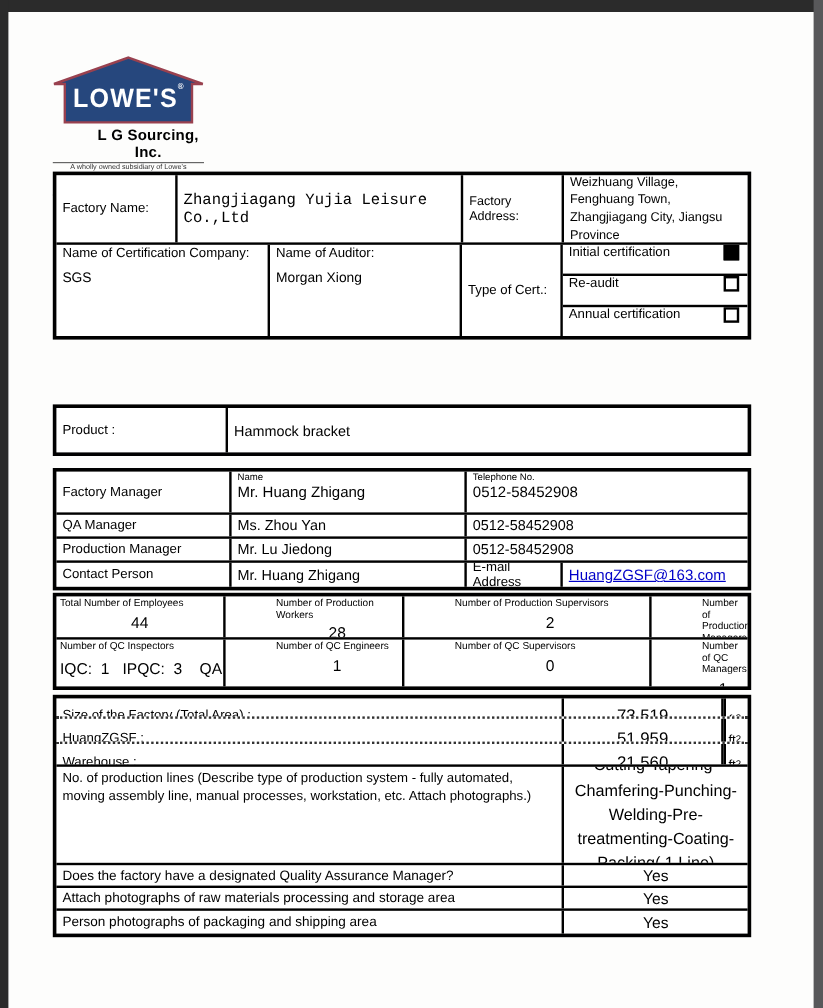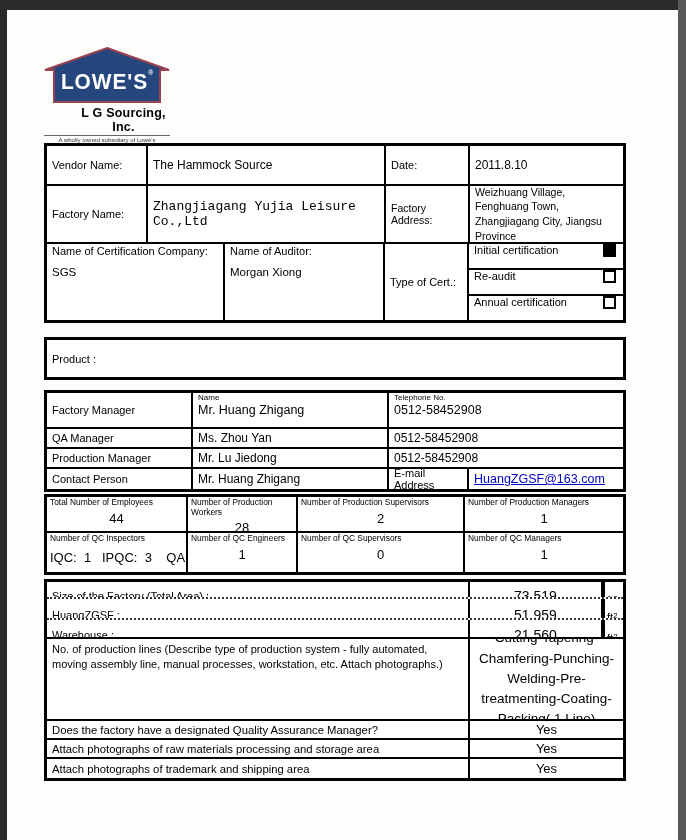--- a/index.html
+++ b/index.html
@@ -63,21 +63,21 @@
   #t3 .row-first { height:36px; }
   #t3 .row-mid   { height:20px; }
   #t3 .row-last  { grid-template-columns:146px 196px 80px 1fr; height:20px; }
   .mini { font-size:8px; line-height:1.1; }
   .cell-headed { padding-top:1px; }
   .cell-headed .val { font-size:12.5px; }
   .email-link { color:var(--link-blue,#0000c8); text-decoration:underline; font-size:12.5px; }
 
   
   #t4 { top:494px; }
-  #t4 .r { grid-template-columns:141px 110px 167px 1fr; }
+  #t4 .r { grid-template-columns:141px 110px 167px 1fr;gap:39px; }
   #t4 .row-a { height:36px; }
   #t4 .row-b { height:39px; }
   .hc { padding:1px 3px; }
   .hc .hdr { font-size:8.4px; line-height:1.15; }
   .hc .num { text-align:center; font-size:13px; margin-top:3px; }
   .hc .qc-mix { text-align:left; font-size:13px; white-space:pre; margin-top:6px; }
 
   
   #t5 { top:579px; }
   #t5 .area { grid-template-columns:423px 133px 1fr; }
@@ -113,26 +113,20 @@
       <div class="logo-word"><span>LOWE'S</span><sup class="reg">®</sup></div>
     </div>
     <div class="sourcing">L G Sourcing, Inc.</div>
     <div class="fineprint">
       <div>A wholly owned subsidiary of Lowe's Companies, Inc.</div>
       <div>Lowe's is a registered trademark of LF, LLC</div>
     </div>
   </div>
 
   <div class="tbl" id="t1">
-    <div class="r row-vendor">
-      <div class="c vc lbl">Vendor Name:</div>
-      <div class="c vc val">The Hammock Source</div>
-      <div class="c vc lbl">Date:</div>
-      <div class="c vc val">2011.8.10</div>
-    </div>
     <div class="r row-factory">
       <div class="c vc lbl">Factory Name:</div>
       <div class="c vc factory-name">Zhangjiagang Yujia Leisure Co.,Ltd</div>
       <div class="c vc addr-lbl">Factory Address:</div>
       <div class="c address">Weizhuang Village, Fenghuang Town, Zhangjiagang City, Jiangsu Province</div>
     </div>
     <div class="r row-cert">
       <div class="c two-line">
         <div class="lbl">Name of Certification Company:</div>
         <div class="second">SGS</div>
@@ -155,20 +149,21 @@
           <span>Annual certification</span>
           <span class="checkbox"></span>
         </div>
       </div>
     </div>
   </div>
 
   <div class="tbl" id="t2">
     <div class="r">
       <div class="c vc lbl">Product :</div>
+      <div class="c vc val">Hammock bracket</div>
     </div>
   </div>
 
   <div class="tbl" id="t3">
     <div class="r row-first">
       <div class="c vc lbl">Factory Manager</div>
       <div class="c cell-headed">
         <div class="mini">Name</div>
         <div class="val">Mr. Huang Zhigang</div>
       </div>
@@ -267,17 +262,17 @@
     </div>
     <div class="r wide row-yes">
       <div class="c yes-lbl">Does the factory have a designated Quality Assurance Manager?</div>
       <div class="c yes-val">Yes</div>
     </div>
     <div class="r wide row-yes">
       <div class="c yes-lbl">Attach photographs of raw materials processing and storage area</div>
       <div class="c yes-val">Yes</div>
     </div>
     <div class="r wide row-yes">
-      <div class="c yes-lbl">Attach photographs of trademark and shipping area</div>
+      <div class="c yes-lbl">Person photographs of packaging and shipping area</div>
       <div class="c yes-val">Yes</div>
     </div>
   </div>
 </div>
 
 </body></html>

